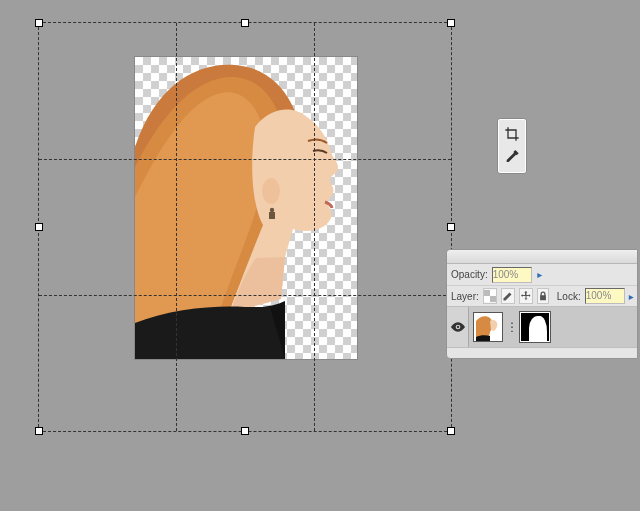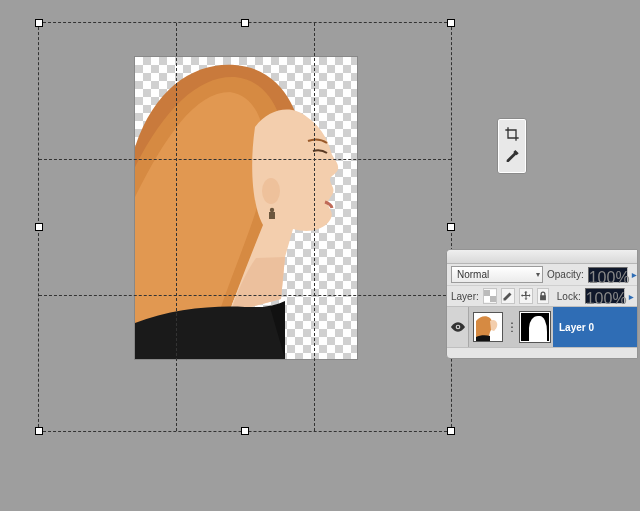--- a/index.html
+++ b/index.html
@@ -109,24 +109,24 @@
     border: 1px solid #9b9b9b;
     background: linear-gradient(#fff,#ebebeb);
     display: flex; align-items: center; justify-content: space-between;
     padding: 0 2px 0 5px;
     font-size: 10px;
   }
   .combo .arrow { font-size: 8px; color:#555; }
   .pct {
     width: 40px; height: 16px;
     border: 1px inset #bcbcbc;
-    background: #0f172a;
+    background: #fef9c3;
     text-align: right;
     padding: 1px 14px 0 0;
-    font-size: 16px;
+    font-size: 10px;
     color: #888;
   }
   .tri {
     width: 8px; display: flex; align-items: center; justify-content:center;
     color: #2f6db5;
   }
   .lockico {
     width:16px; height:16px; border:1px solid #c6c6c6; background:#f4f4f4;
     display:flex; align-items:center; justify-content:center;
     font-size:10px;
@@ -224,24 +224,20 @@
     <svg viewBox="0 0 24 24">
         <path fill="#333" d="M19 2l3 3-3 3-1-1-8 8-3 3H4v-3l3-3 8-8-1-1 3-3z"></path>
       </svg>
   </div>
 </div>
 
 <div class="layers">
   <div class="tabrow"></div>
 
   <div class="panel-row">
-    <div class="combo">
-      <span>Normal</span>
-      <span class="arrow">▾</span>
-    </div>
     <span class="label">Opacity:</span>
     <div class="pct">100%</div>
     <div class="tri">▸</div>
   </div>
 
   <div class="panel-row">
     <span class="label">Layer:</span>
     <div class="lockico">
       <svg width="12" height="12" viewBox="0 0 12 12">
           <rect x="0" y="0" width="6" height="6" fill="#bbb"></rect>
@@ -282,17 +278,16 @@
       <div class="thumb img-sub">
         <svg width="30" height="30" viewBox="0 0 30 30">
           <rect width="30" height="30" fill="#fff"></rect>
           <path d="M2 8 C6 3 12 2 16 5 C19 8 19 14 16 19 L14 28 L2 28 Z" fill="#d68a42"></path>
           <path d="M16 8 C19 6 22 7 23 10 C24 13 22 16 20 18 L17 17 Z" fill="#f3cead"></path>
           <path d="M2 28 L2 24 C6 22 12 22 16 23 L16 28 Z" fill="#111"></path>
         </svg>
       </div>
       <div class="link">⋮</div>
       <div class="thumb mask"></div>
-      <div class="layer-name">Layer 0</div>
     </div>
   </div>
   <div class="gap"></div>
 </div>
 
 </body></html>

